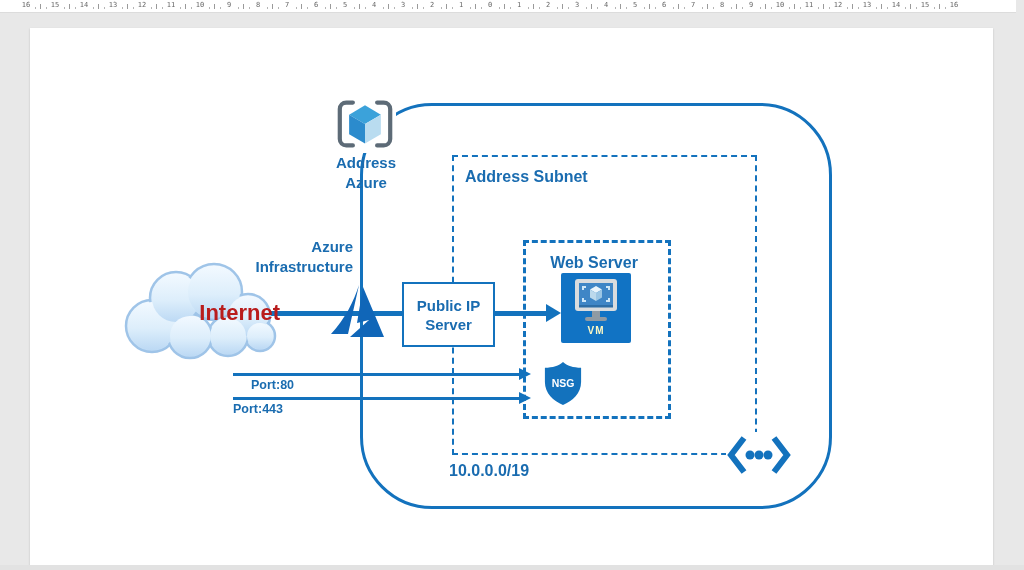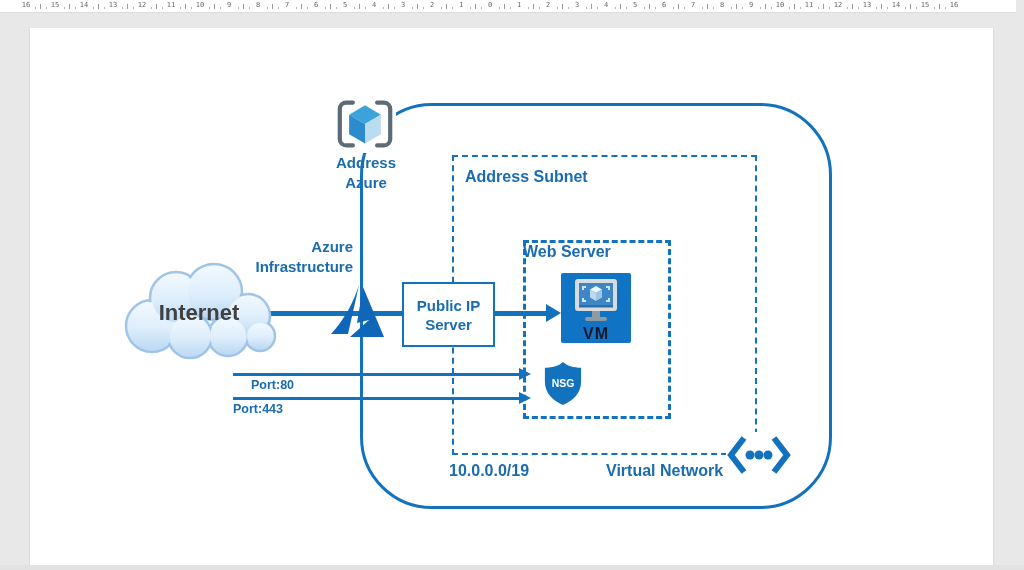--- a/index.html
+++ b/index.html
@@ -27,27 +27,27 @@
   .lbl{position:absolute;white-space:nowrap;}
   .lbl-15{font-size:15px;line-height:20px;}
   .lbl-12{font-size:12.5px;line-height:14px;}
 
   .pip-box{left:402px;top:282px;width:89px;height:61px;background:#ffffff;border:2px solid #1372bd;
            display:flex;align-items:center;justify-content:center;text-align:center;z-index:5;}
   .pip-box .txt{font-size:15px;line-height:19px;}
 
   .vm-square{left:561px;top:273px;width:70px;height:70px;background:#1173c4;border-radius:2px;z-index:4;
              display:flex;flex-direction:column;align-items:center;}
-  .vm-label{color:#0f172a;font-weight:bold;font-size:16px;letter-spacing:1px;margin-top:-2px;}
+  .vm-label{color:#fef9c3;font-weight:bold;font-size:10px;letter-spacing:1px;margin-top:-2px;}
 
   .icon-box{display:flex;align-items:center;justify-content:center;}
   .white-bg{background:#ffffff;}
 
-  .internet-label{position:absolute;left:0;top:44px;width:100%;text-align:center;
-                  color:#404040;font-weight:bold;font-size:22px;}
+  .internet-label{position:absolute;left:0;top:44px;width:100%;text-align:right;
+                  color:#b91c1c;font-weight:bold;font-size:22px;}
 </style>
 </head>
 <body>
 
 <div class="stage">
 
   <div class="ruler">
       <span class="ruler-num" style="left: 18px;">16</span>
       <i class="ruler-dot" style="left: 35px;"></i>
       <i class="ruler-tick" style="left: 40px;"></i>
@@ -286,24 +286,23 @@
 
   <div class="hline" style="left:233px;top:373px;width:287px;height:3px;"></div>
   <div class="arrow-right" style="left:519px;top:368px;border-width:6.5px 0 6.5px 12px;"></div>
   <div class="lbl lbl-12 blue-text" style="left:251px;top:378px;">Port:80</div>
 
   <div class="hline" style="left:233px;top:397px;width:287px;height:3px;"></div>
   <div class="arrow-right" style="left:519px;top:392px;border-width:6.5px 0 6.5px 12px;"></div>
   <div class="lbl lbl-12 blue-text" style="left:233px;top:402px;">Port:443</div>
 
   <div class="lbl lbl-15 blue-text" style="left:465px;top:167px;font-size:16px;">Address Subnet</div>
-  <div class="lbl lbl-15 blue-text" style="left:523px;top:242px;width:142px;font-size:16px;">Web Server</div>
+  <div class="lbl lbl-15 blue-text" style="left:523px;top:253px;width:142px;text-align:center;font-size:16px;">Web Server</div>
 
   <div class="lbl lbl-15 blue-text" style="left:449px;top:461px;font-size:16px;">10.0.0.0/19</div>
-  <div class="lbl lbl-15 blue-text" style="left:606px;top:461px;font-size:16px;">Virtual Network</div>
 
   <div class="abs icon-box white-bg" style="left:726px;top:432px;width:66px;height:46px;z-index:5;">
     <svg width="64" height="40" viewBox="0 0 64 40">
       <polyline points="17,3 4,20 17,37" fill="none" stroke="#1372bd" stroke-width="6"></polyline>
       <polyline points="47,3 60,20 47,37" fill="none" stroke="#1372bd" stroke-width="6"></polyline>
       <circle cx="23" cy="20" r="4.5" fill="#1372bd"></circle>
       <circle cx="32" cy="20" r="4.5" fill="#1372bd"></circle>
       <circle cx="41" cy="20" r="4.5" fill="#1372bd"></circle>
     </svg>
   </div>

